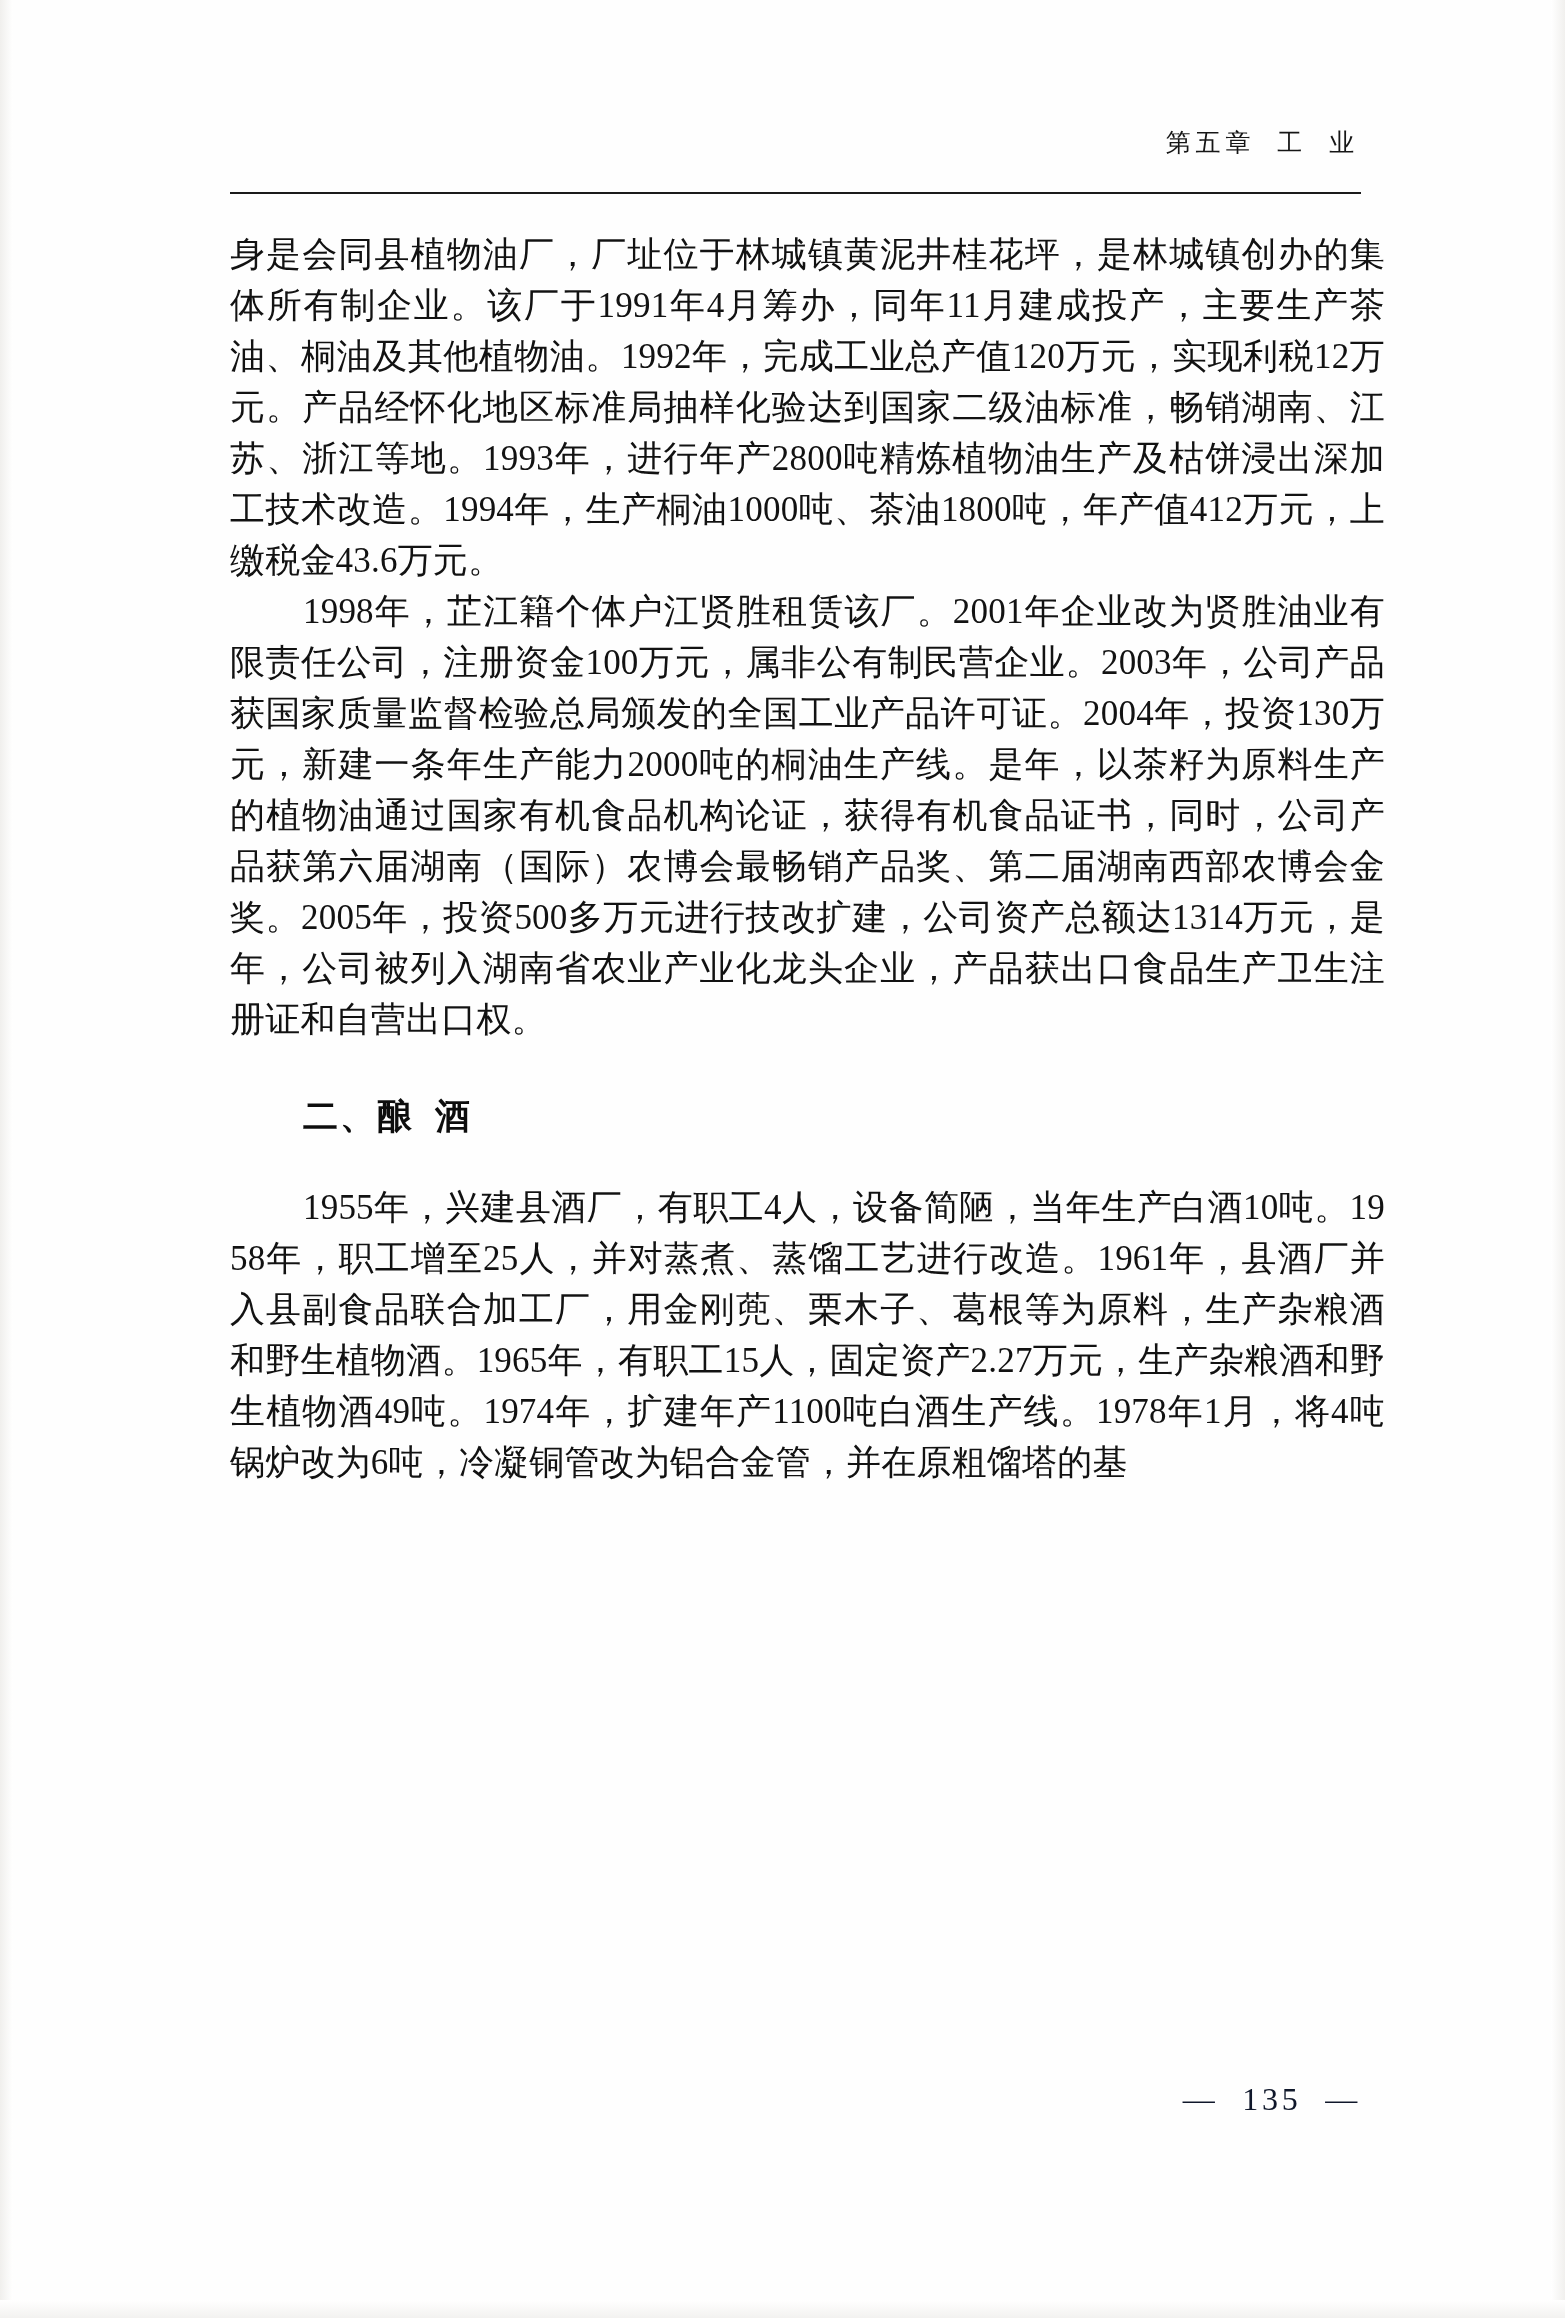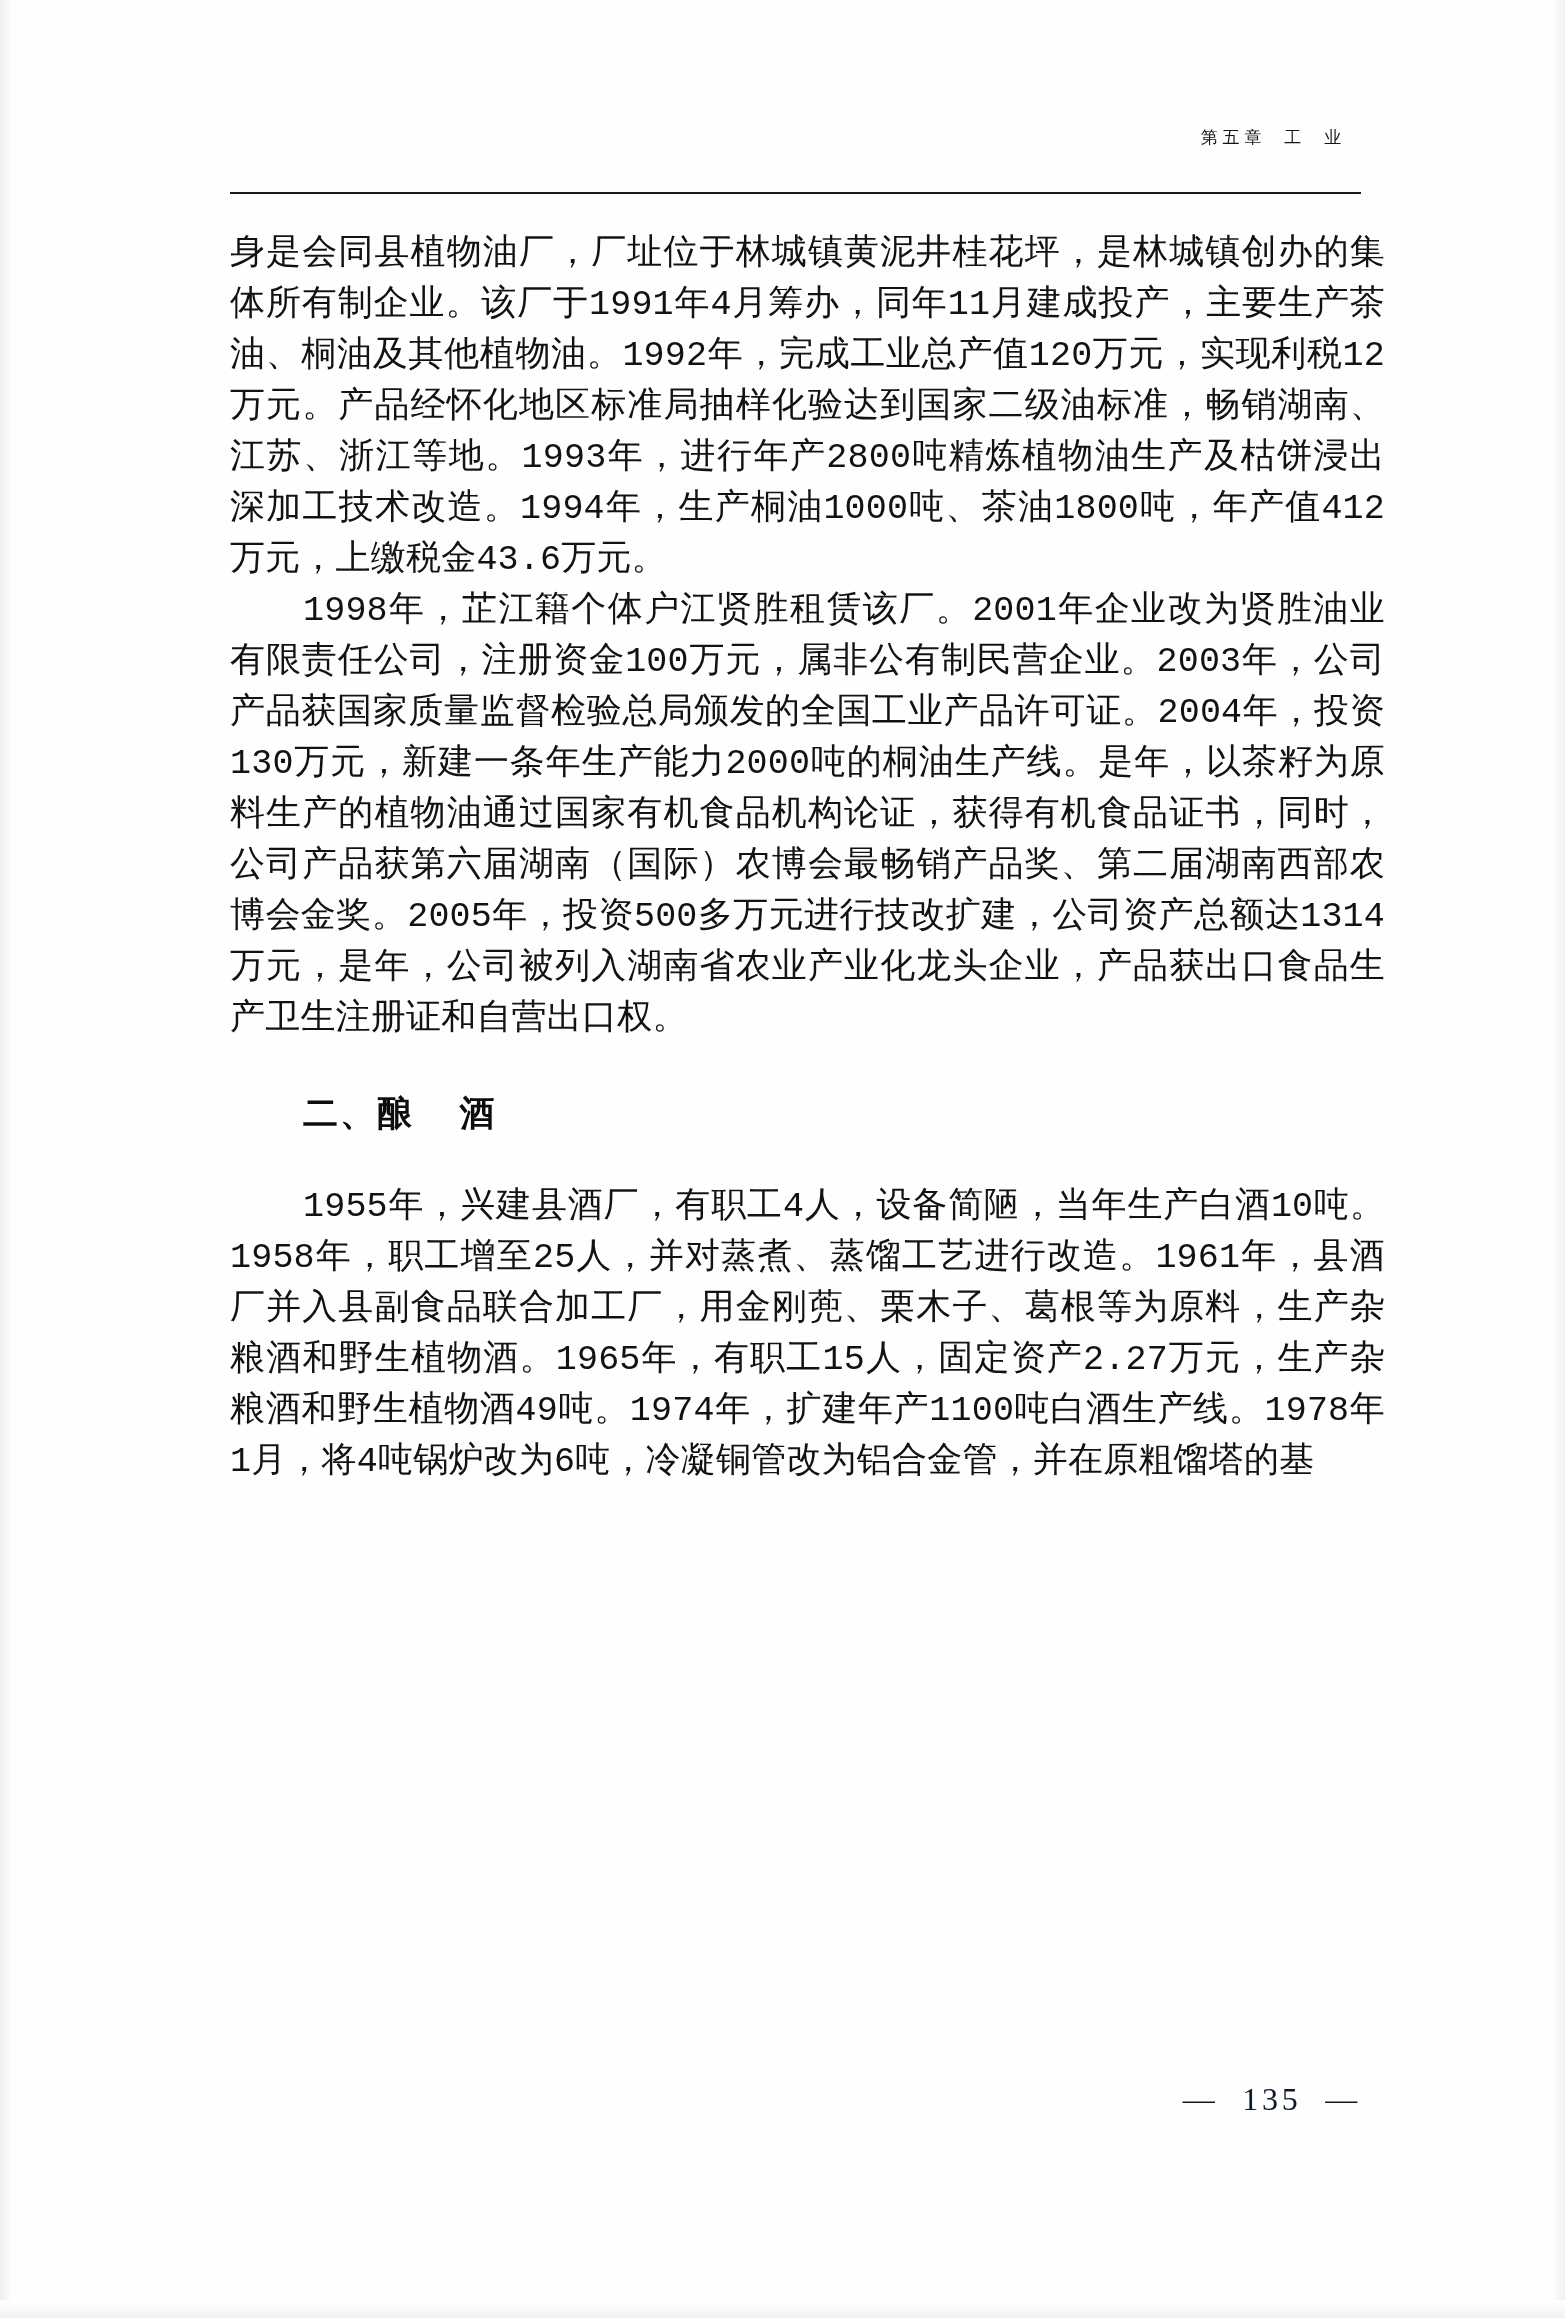--- a/index.html
+++ b/index.html
@@ -15,45 +15,44 @@
     background: #fefefe;
     overflow: hidden;
     font-family: "Liberation Serif", "DejaVu Serif", serif;
     color: #111111;
   }
 
   
   .running-header {
     position: absolute;
     top: 129px;
-    left: 217px;
+    left: 230px;
     width: 1129px;
     text-align: right;
-    font-size: 17px;
+    font-size: 25px;
     line-height: 1.1;
     letter-spacing: 4.8px;
     color: #161616;
     white-space: pre;
   }
   .header-rule {
     position: absolute;
     top: 192px;
     left: 230px;
     width: 1131px;
     height: 2.4px;
     background: #1a1a1a;
   }
 
   
   .text-column {
     position: absolute;
     top: 229px;
     left: 230px;
     width: 1155px;
-    font-family: Liberation Mono, monospace;
   }
 
   p.body-par {
     margin: 0;
     font-size: 35px;
     line-height: 51px;
     text-align: justify;
     text-align-last: left;
     text-justify: inter-character;
     letter-spacing: 0.2px;

